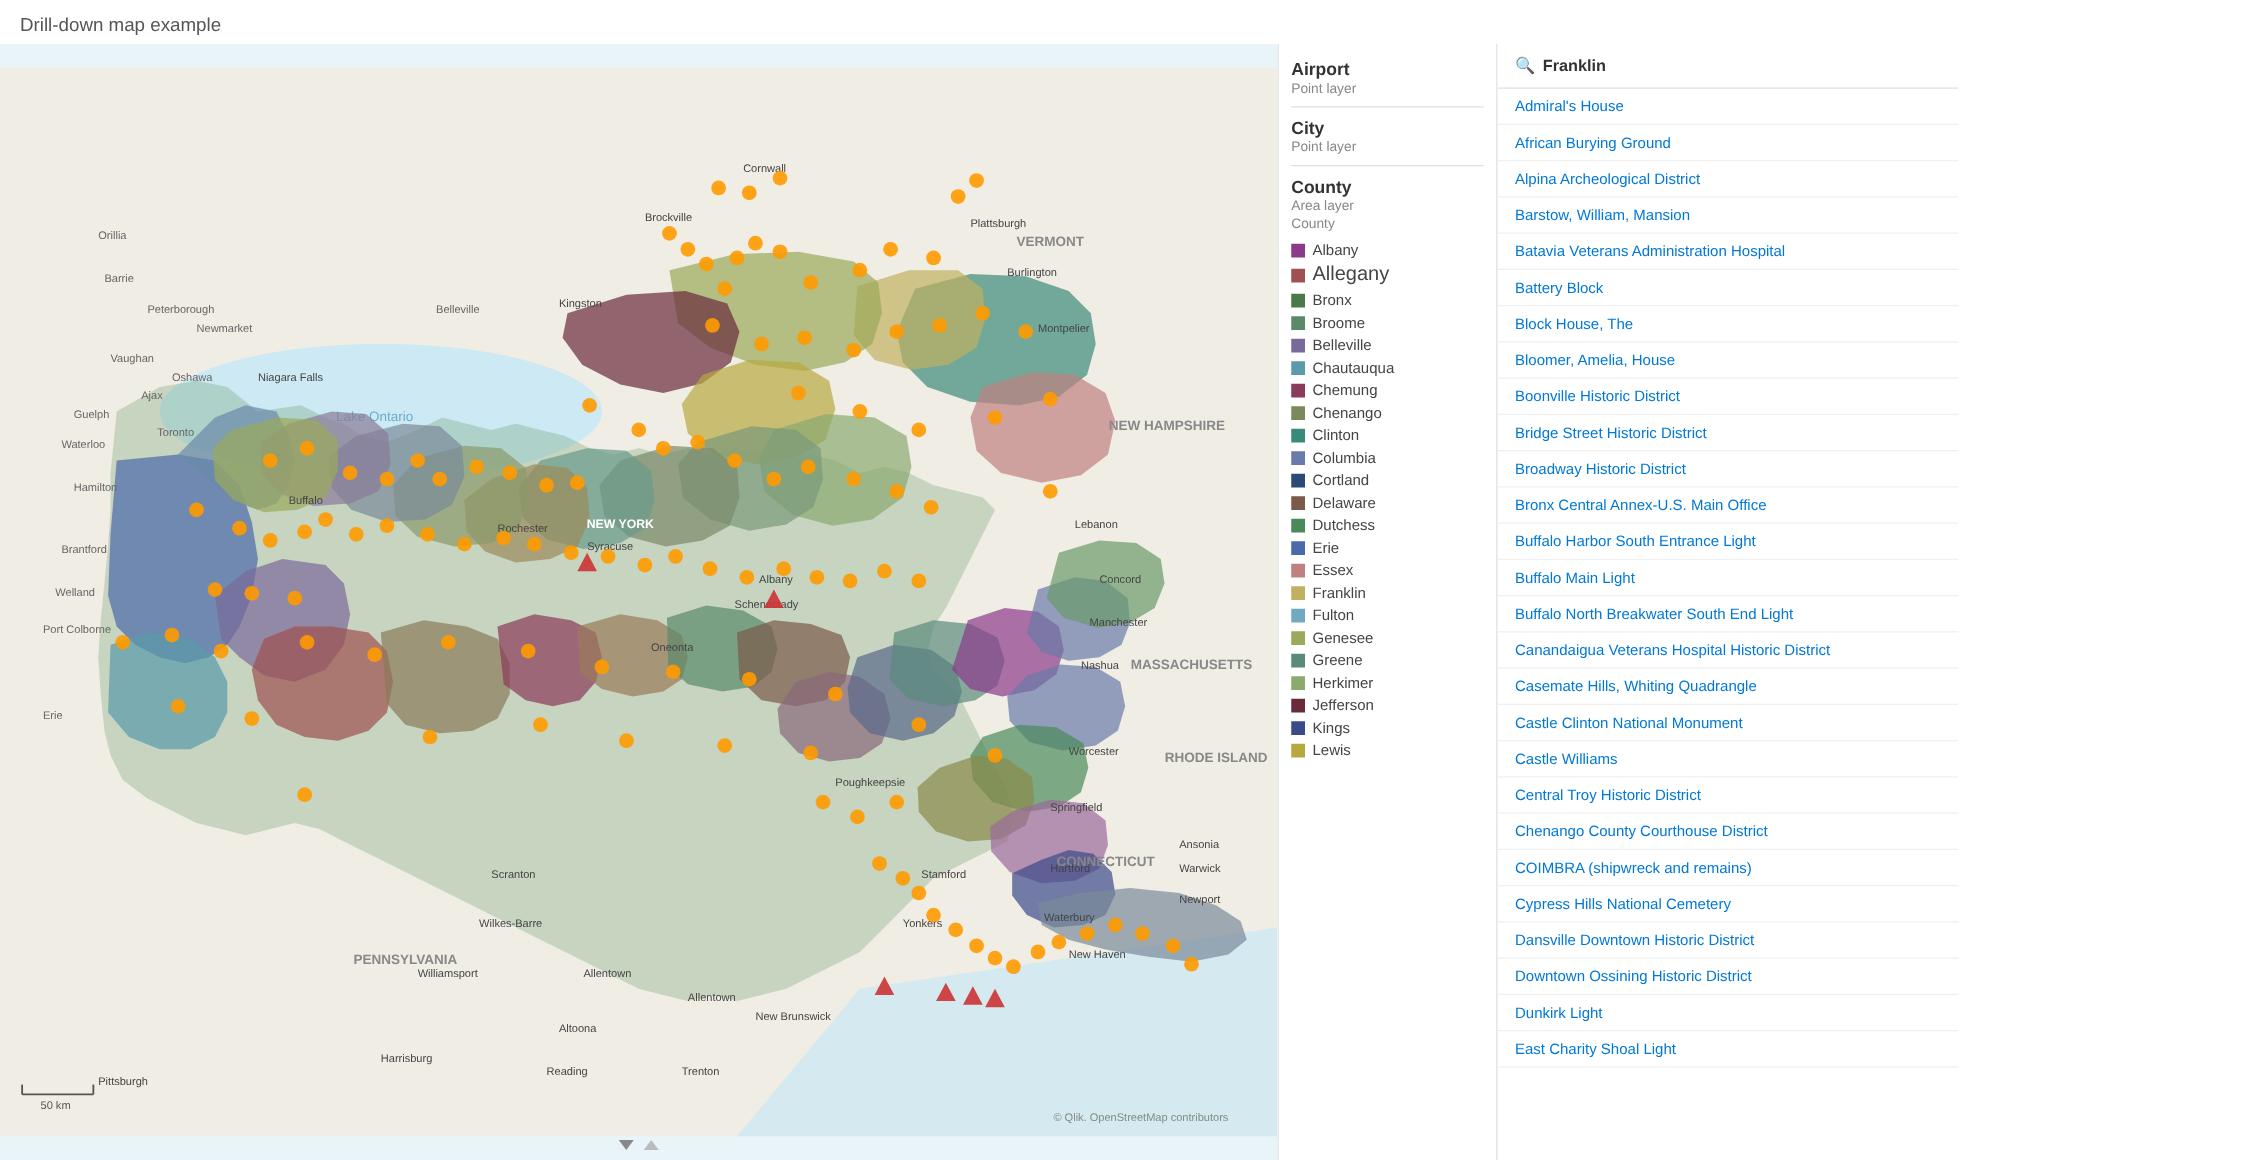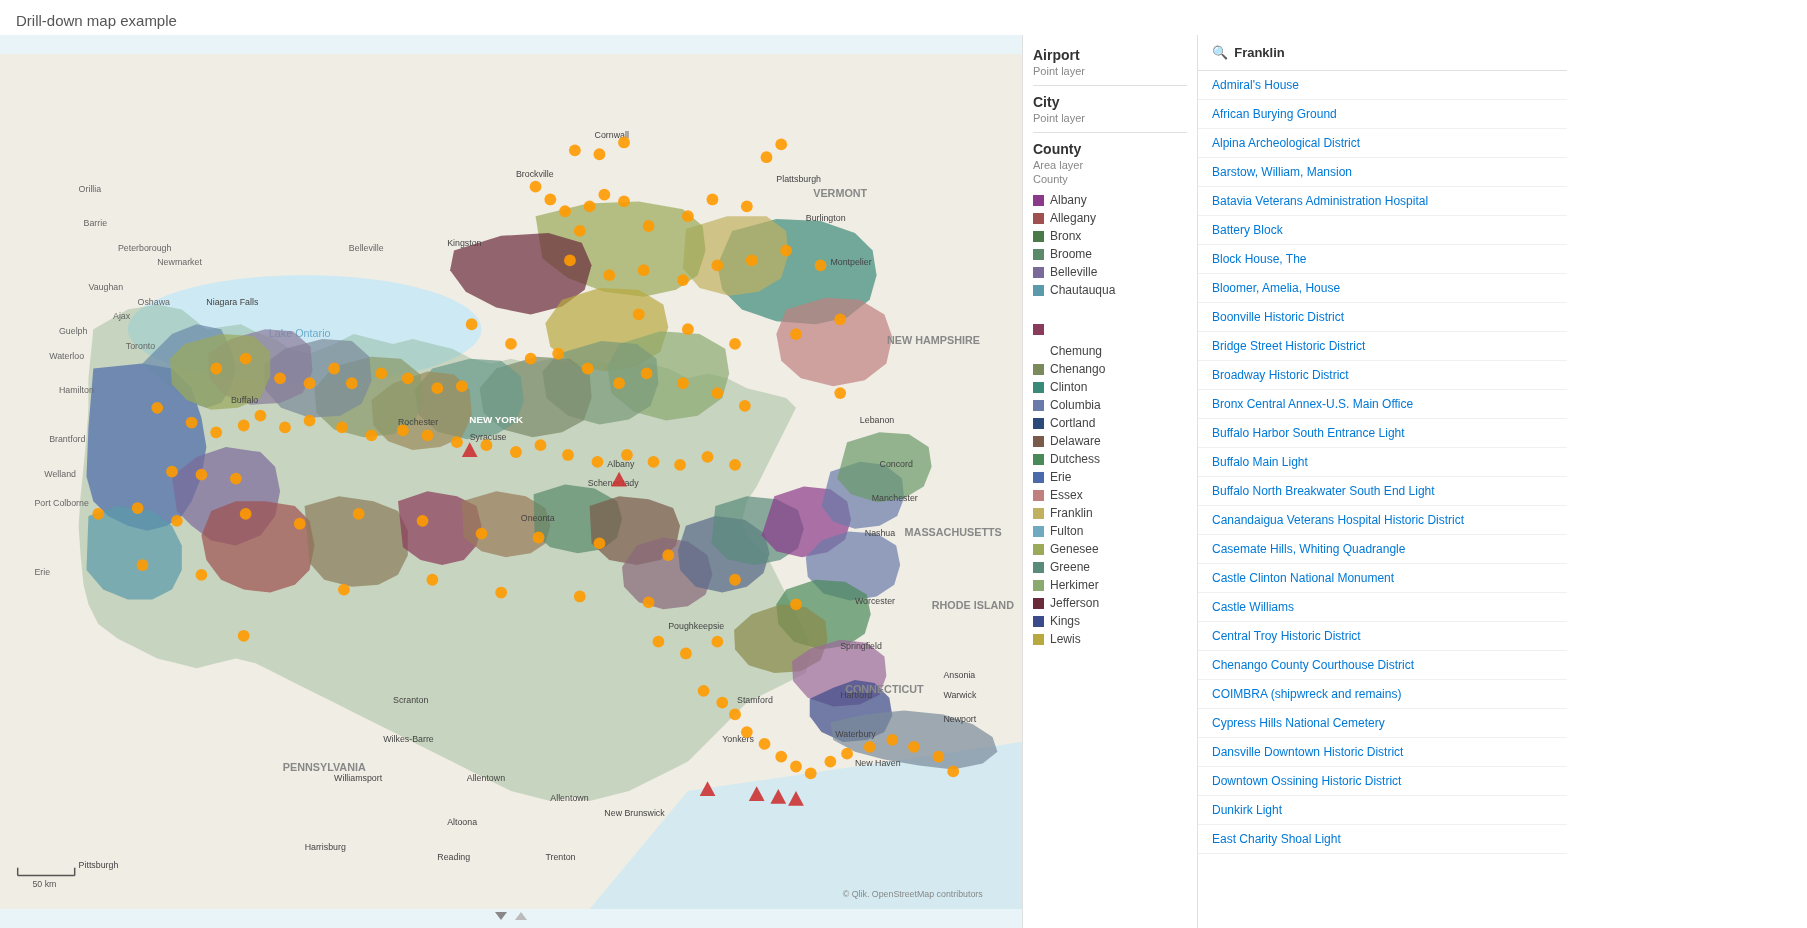--- a/index.html
+++ b/index.html
@@ -452,41 +452,41 @@
       <div class="legend-section-sub">Area layer</div>
       <div class="legend-section-sub" style="margin-top:-6px;">County</div>
 
       <div id="county-legend-items">
           <div class="legend-item">
             <span class="legend-swatch" style="background:#8b3a8b"></span>
             <span style="font-size:12px;color:#444;">Albany</span>
           </div>
           <div class="legend-item">
             <span class="legend-swatch" style="background:#a05050"></span>
-            <span style="font-size:12px;color:#444;">Allegany</span>
+            <span style="font-size:16px;color:#444;">Allegany</span>
           </div>
           <div class="legend-item">
             <span class="legend-swatch" style="background:#4a7a4a"></span>
             <span style="font-size:12px;color:#444;">Bronx</span>
           </div>
           <div class="legend-item">
             <span class="legend-swatch" style="background:#5a8a6a"></span>
             <span style="font-size:12px;color:#444;">Broome</span>
           </div>
           <div class="legend-item">
             <span class="legend-swatch" style="background:#7a6a9a"></span>
             <span style="font-size:12px;color:#444;">Belleville</span>
           </div>
           <div class="legend-item">
             <span class="legend-swatch" style="background:#5a9aaa"></span>
             <span style="font-size:12px;color:#444;">Chautauqua</span>
           </div>
           <div class="legend-item">
             <span class="legend-swatch" style="background:#8a3a5a"></span>
-            <span style="font-size:12px;color:#444;margin-top:43px;">Chemung</span>
+            <span style="font-size:12px;color:#444;">Chemung</span>
           </div>
           <div class="legend-item">
             <span class="legend-swatch" style="background:#7a8a5a"></span>
             <span style="font-size:12px;color:#444;">Chenango</span>
           </div>
           <div class="legend-item">
             <span class="legend-swatch" style="background:#3a8a7a"></span>
             <span style="font-size:12px;color:#444;">Clinton</span>
           </div>
           <div class="legend-item">

